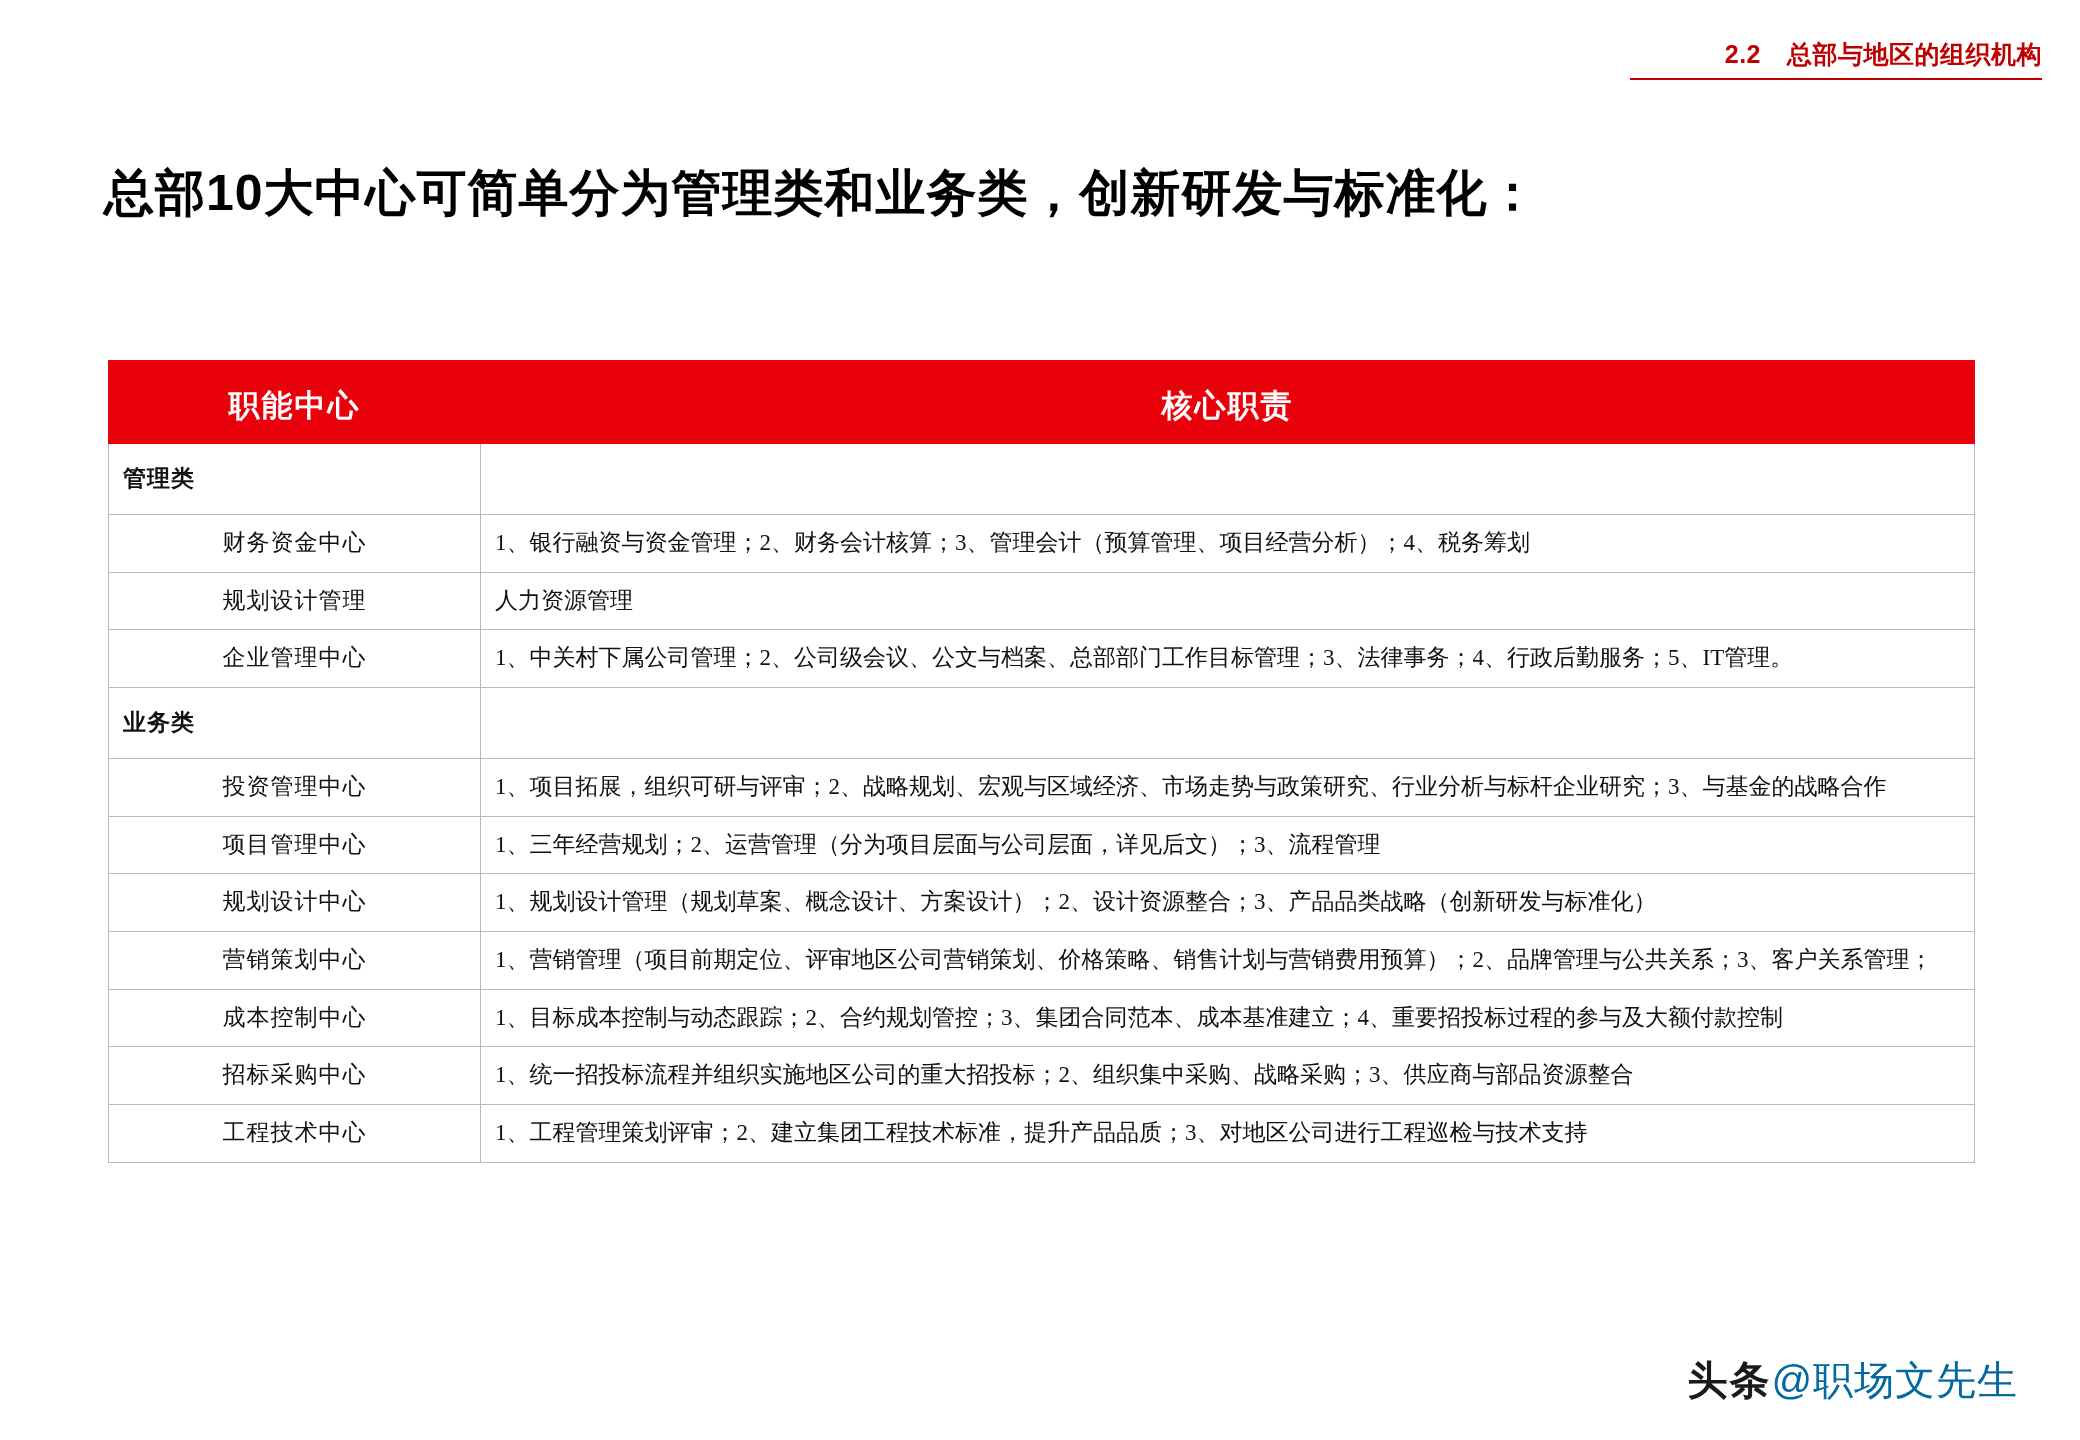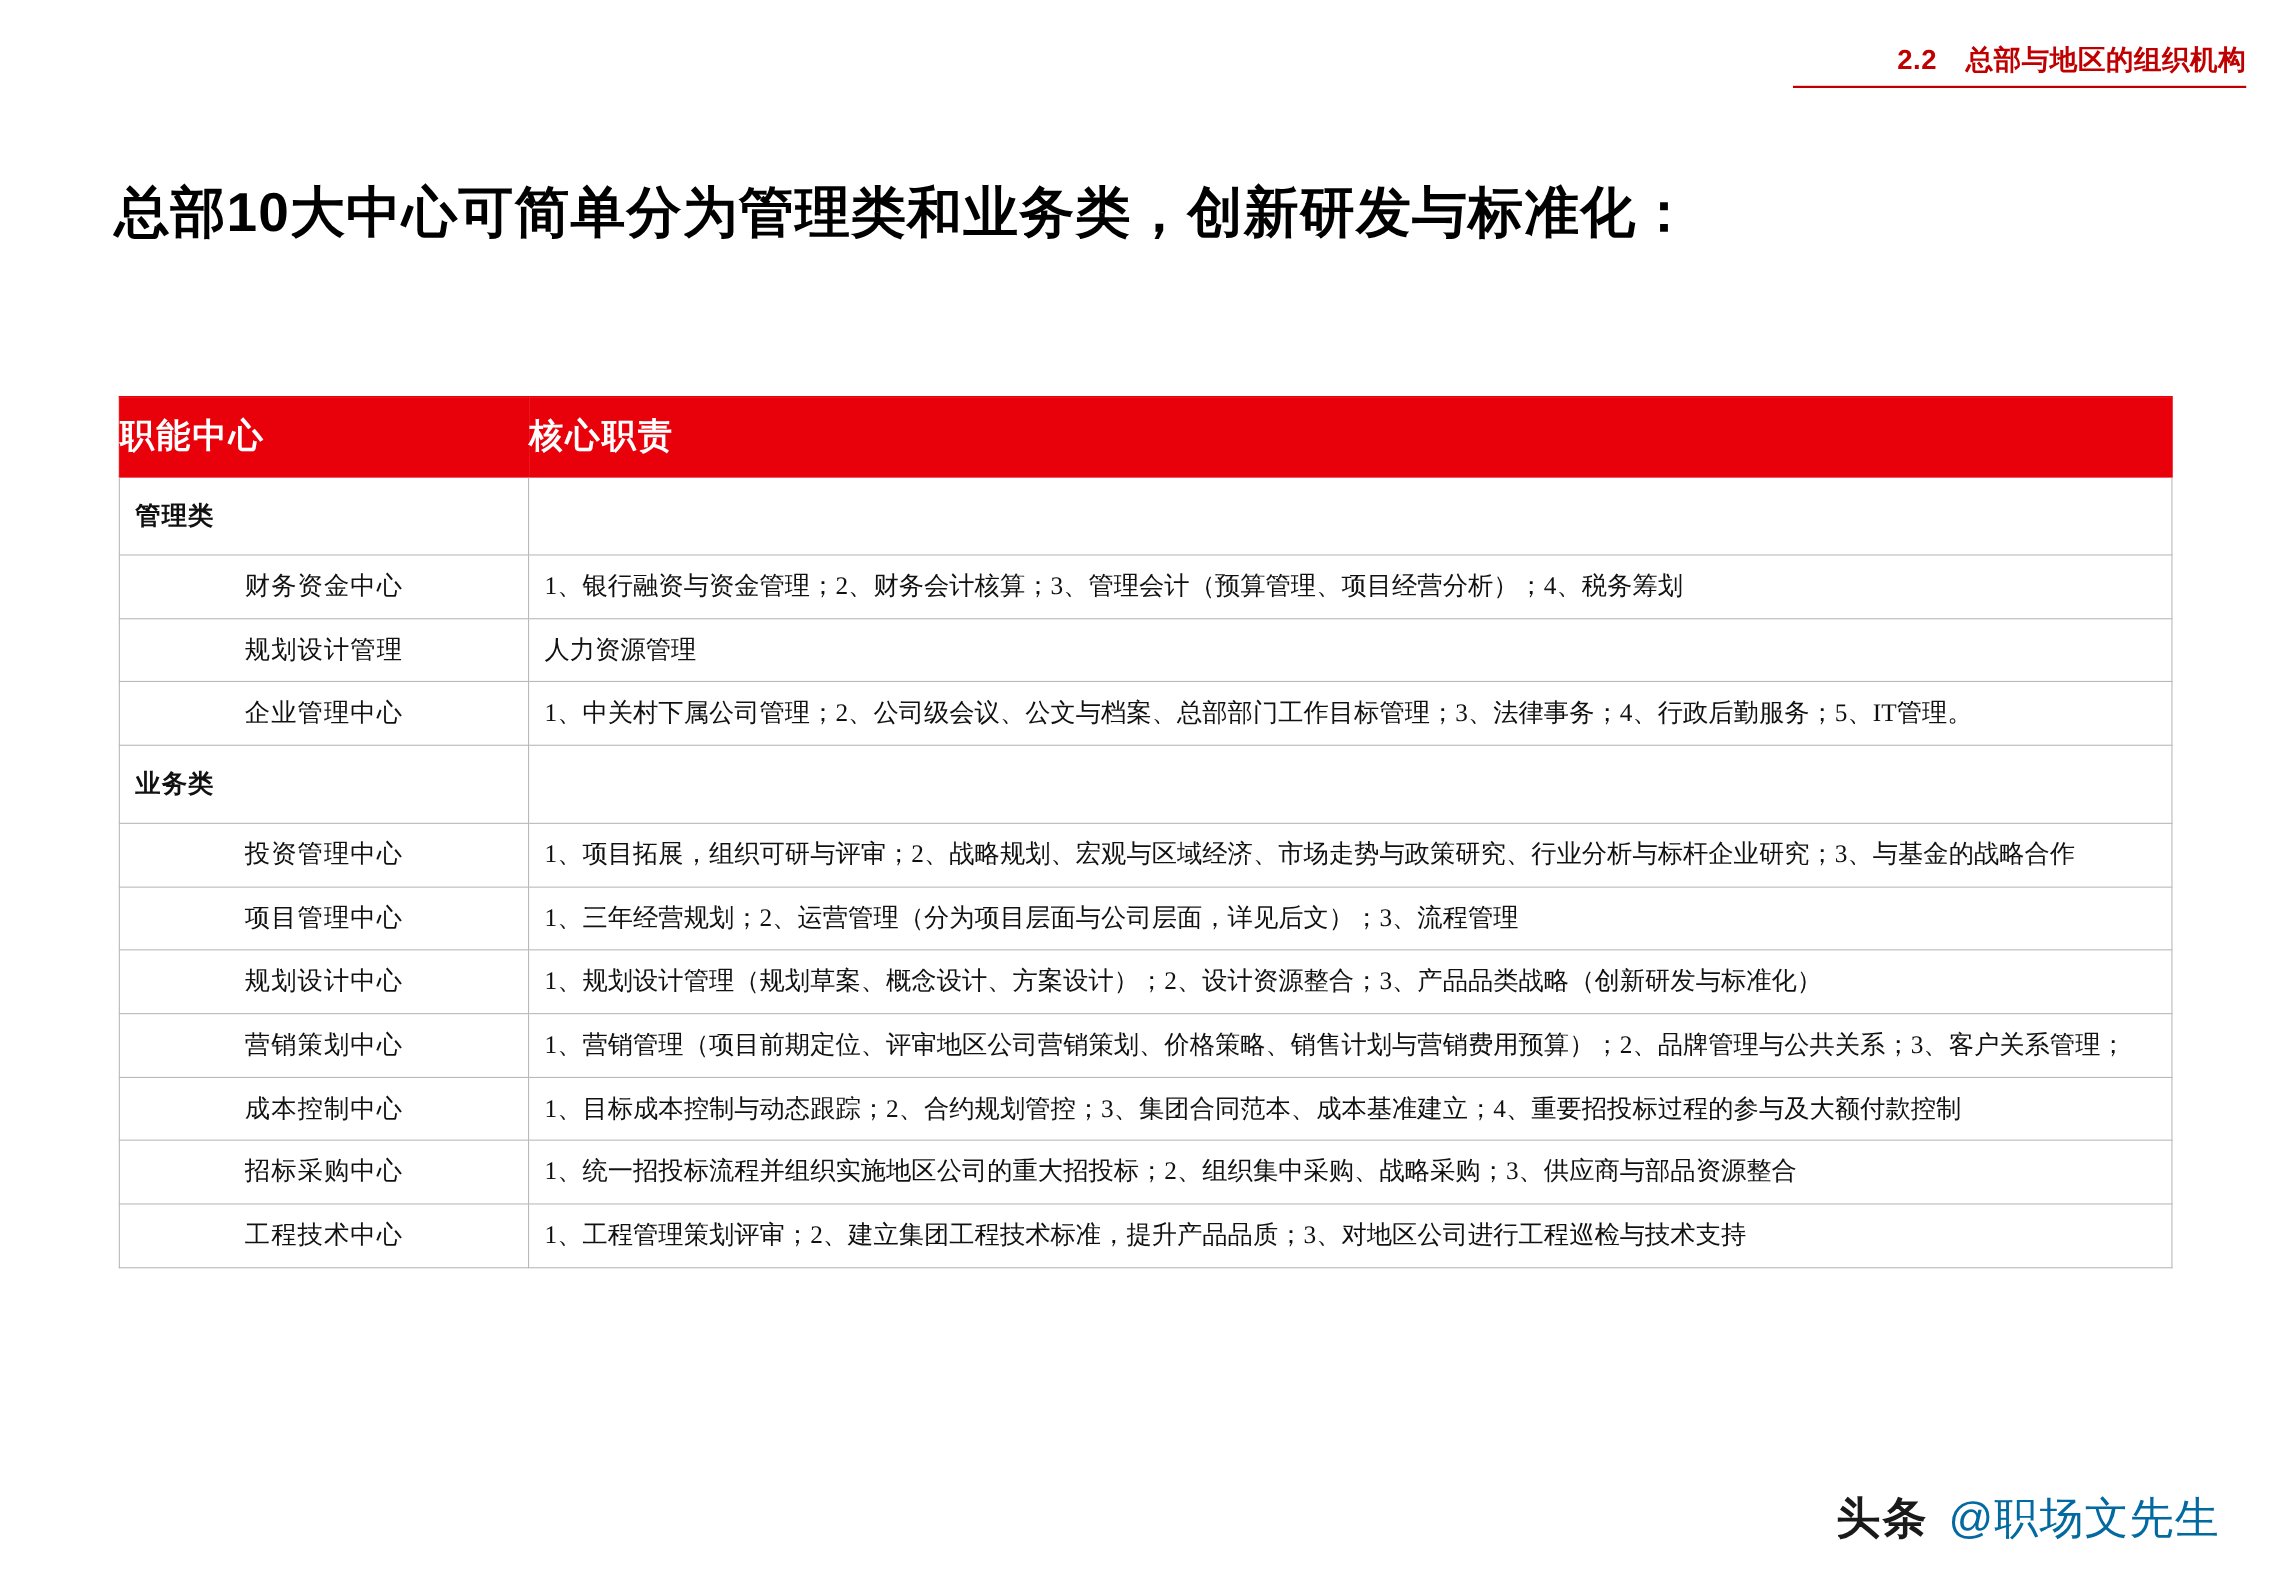--- a/index.html
+++ b/index.html
@@ -74,22 +74,22 @@
     table-layout: fixed;
   }
   table.core col.c1 { width: 372px; }
   table.core col.c2 { width: 1494px; }
   table.core th {
     background: #e8000b;
     color: #ffffff;
     font-family: "Liberation Sans", sans-serif;
     font-weight: bold;
     font-size: 31px;
-    text-align: left;
-    padding: 14px 0 16px 0;
+    text-align: center;
+    padding: 24px 0 16px 0;
     border: 1px solid #e8000b;
     letter-spacing: 2px;
   }
   table.core td {
     border: 1px solid #b9b9b9;
     font-size: 23px;
     color: #111111;
     vertical-align: middle;
     line-height: 1.42;
     padding: 12px 14px;
@@ -117,21 +117,21 @@
     padding: 12px 14px;
   }
   tr.catrow td { height: 46px; }
   
   .watermark {
     position: absolute;
     right: 62px;
     bottom: 32px;
     display: flex;
     align-items: center;
-    gap: 18px;
+    gap: 0;
     color: #2b2b2b;
     font-family: "Liberation Sans", sans-serif;
   }
   .watermark .logo {
     font-size: 40px;
     font-weight: bold;
     letter-spacing: 2px;
     color: #1a1a1a;
   }
   .watermark .handle {

